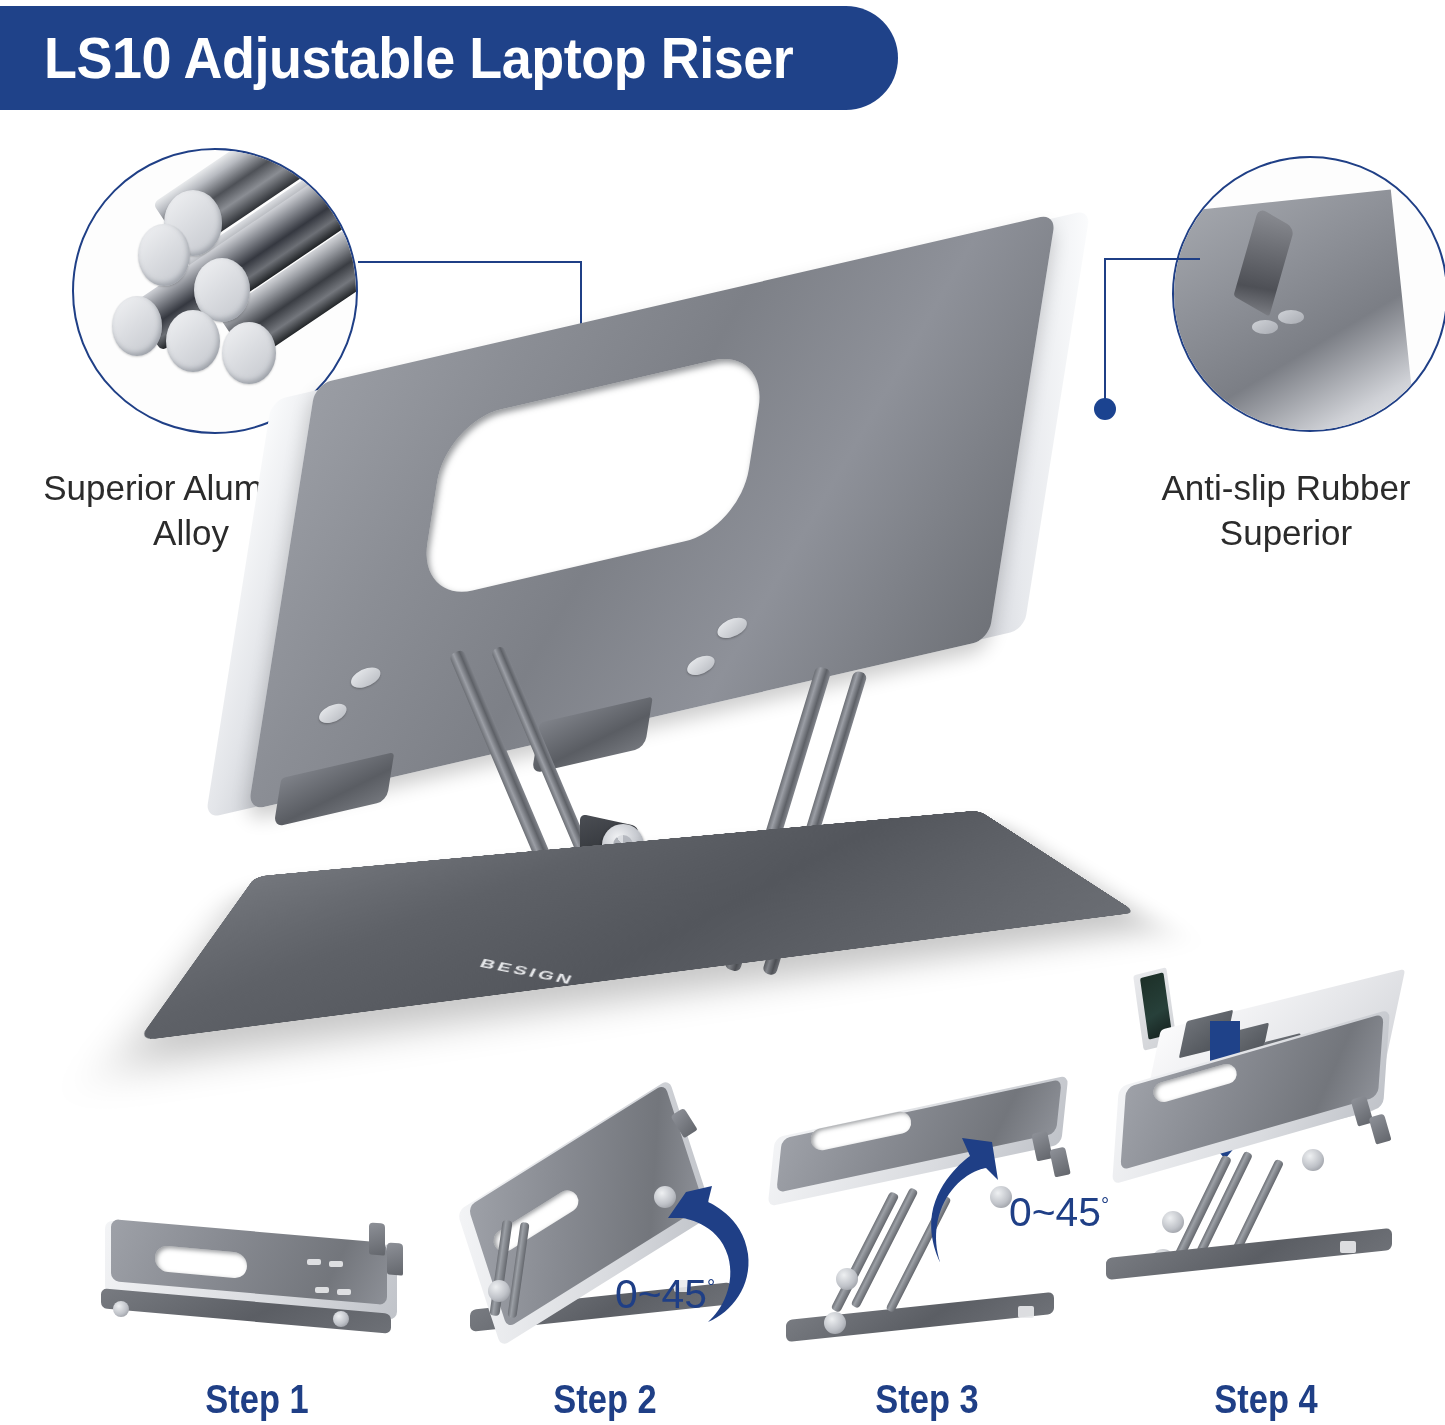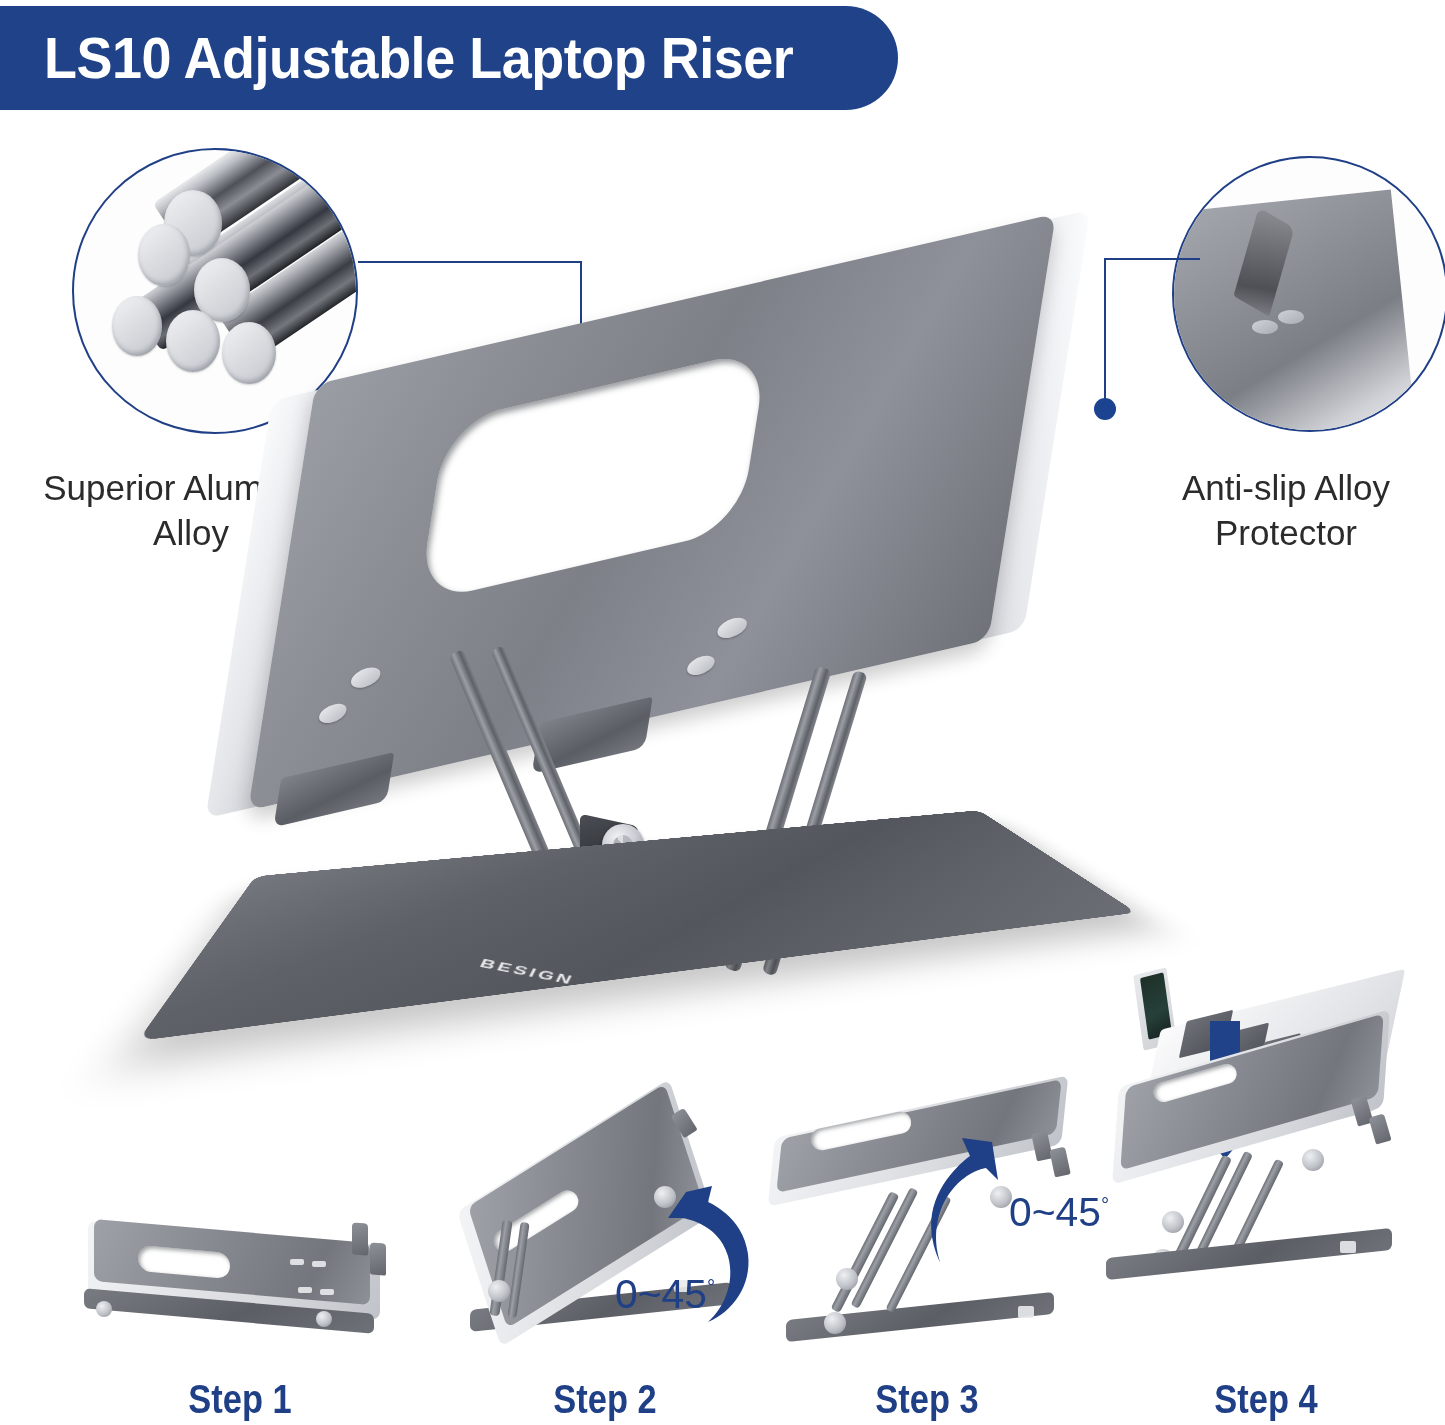--- a/index.html
+++ b/index.html
@@ -301,21 +301,21 @@
     <div class="cl-dot" style="left:570px;top:396px;"></div>
   </div>
 
   <div class="callout">
     <div class="cl-h" style="left:1104px;top:258px;width:96px;"></div>
     <div class="cl-v" style="left:1104px;top:258px;height:146px;"></div>
     <div class="cl-dot" style="left:1094px;top:398px;"></div>
   </div>
 
   <div class="feat-label feat-left">Superior Aluminum Alloy</div>
-  <div class="feat-label feat-right">Anti-slip Alloy Protector</div>
+  <div class="feat-label feat-right">Anti-slip Rubber Superior</div>
 
   <div class="hero">
 
     <div class="plate-top">
       <div class="plate-edge-l"></div>
       <div class="plate-edge-r"></div>
       <div class="plate-main">
         <div class="vent"></div>
         <div class="pad" style="left:88px;top:288px;width:30px;height:18px;"></div>
         <div class="pad" style="left:60px;top:316px;width:28px;height:17px;"></div>
@@ -333,21 +333,21 @@
 
     <div class="leg" style="left:566px;top:368px;width:16px;height:316px;transform:rotate(17deg);transform-origin:top center;"></div>
     <div class="leg" style="left:604px;top:372px;width:14px;height:316px;transform:rotate(17deg);transform-origin:top center;"></div>
     <div class="hinge" style="left:660px;top:564px;width:58px;height:70px;transform:skewY(-10deg);"></div>
     <div class="knob" style="left:676px;top:566px;width:42px;height:42px;"></div>
 
     <div class="base"></div>
     <div class="brand">BESIGN</div>
   </div>
 
-  <div class="step" style="left:80px;top:1215px;width:320px;height:150px;text-decoration:underline;">
+  <div class="step" style="left:97px;top:1215px;width:320px;height:150px;text-decoration:underline;">
     <div class="step-art">
       <div class="s-plate-light" style="left:8px;top:18px;width:292px;height:74px;transform:skewY(5deg);"></div>
       <div class="s-plate" style="left:14px;top:16px;width:276px;height:62px;transform:skewY(5deg);"></div>
       <div class="s-slot" style="left:58px;top:34px;width:92px;height:26px;transform:skewY(5deg);"></div>
       <div class="s-hook" style="left:272px;top:8px;width:16px;height:32px;transform:skewY(5deg);"></div>
       <div class="s-hook" style="left:290px;top:28px;width:16px;height:32px;transform:skewY(5deg);"></div>
       <div class="s-brand" style="left:210px;top:44px;width:14px;height:6px;"></div>
       <div class="s-brand" style="left:232px;top:46px;width:14px;height:6px;"></div>
       <div class="s-brand" style="left:218px;top:72px;width:14px;height:6px;"></div>
       <div class="s-brand" style="left:240px;top:74px;width:14px;height:6px;"></div>

